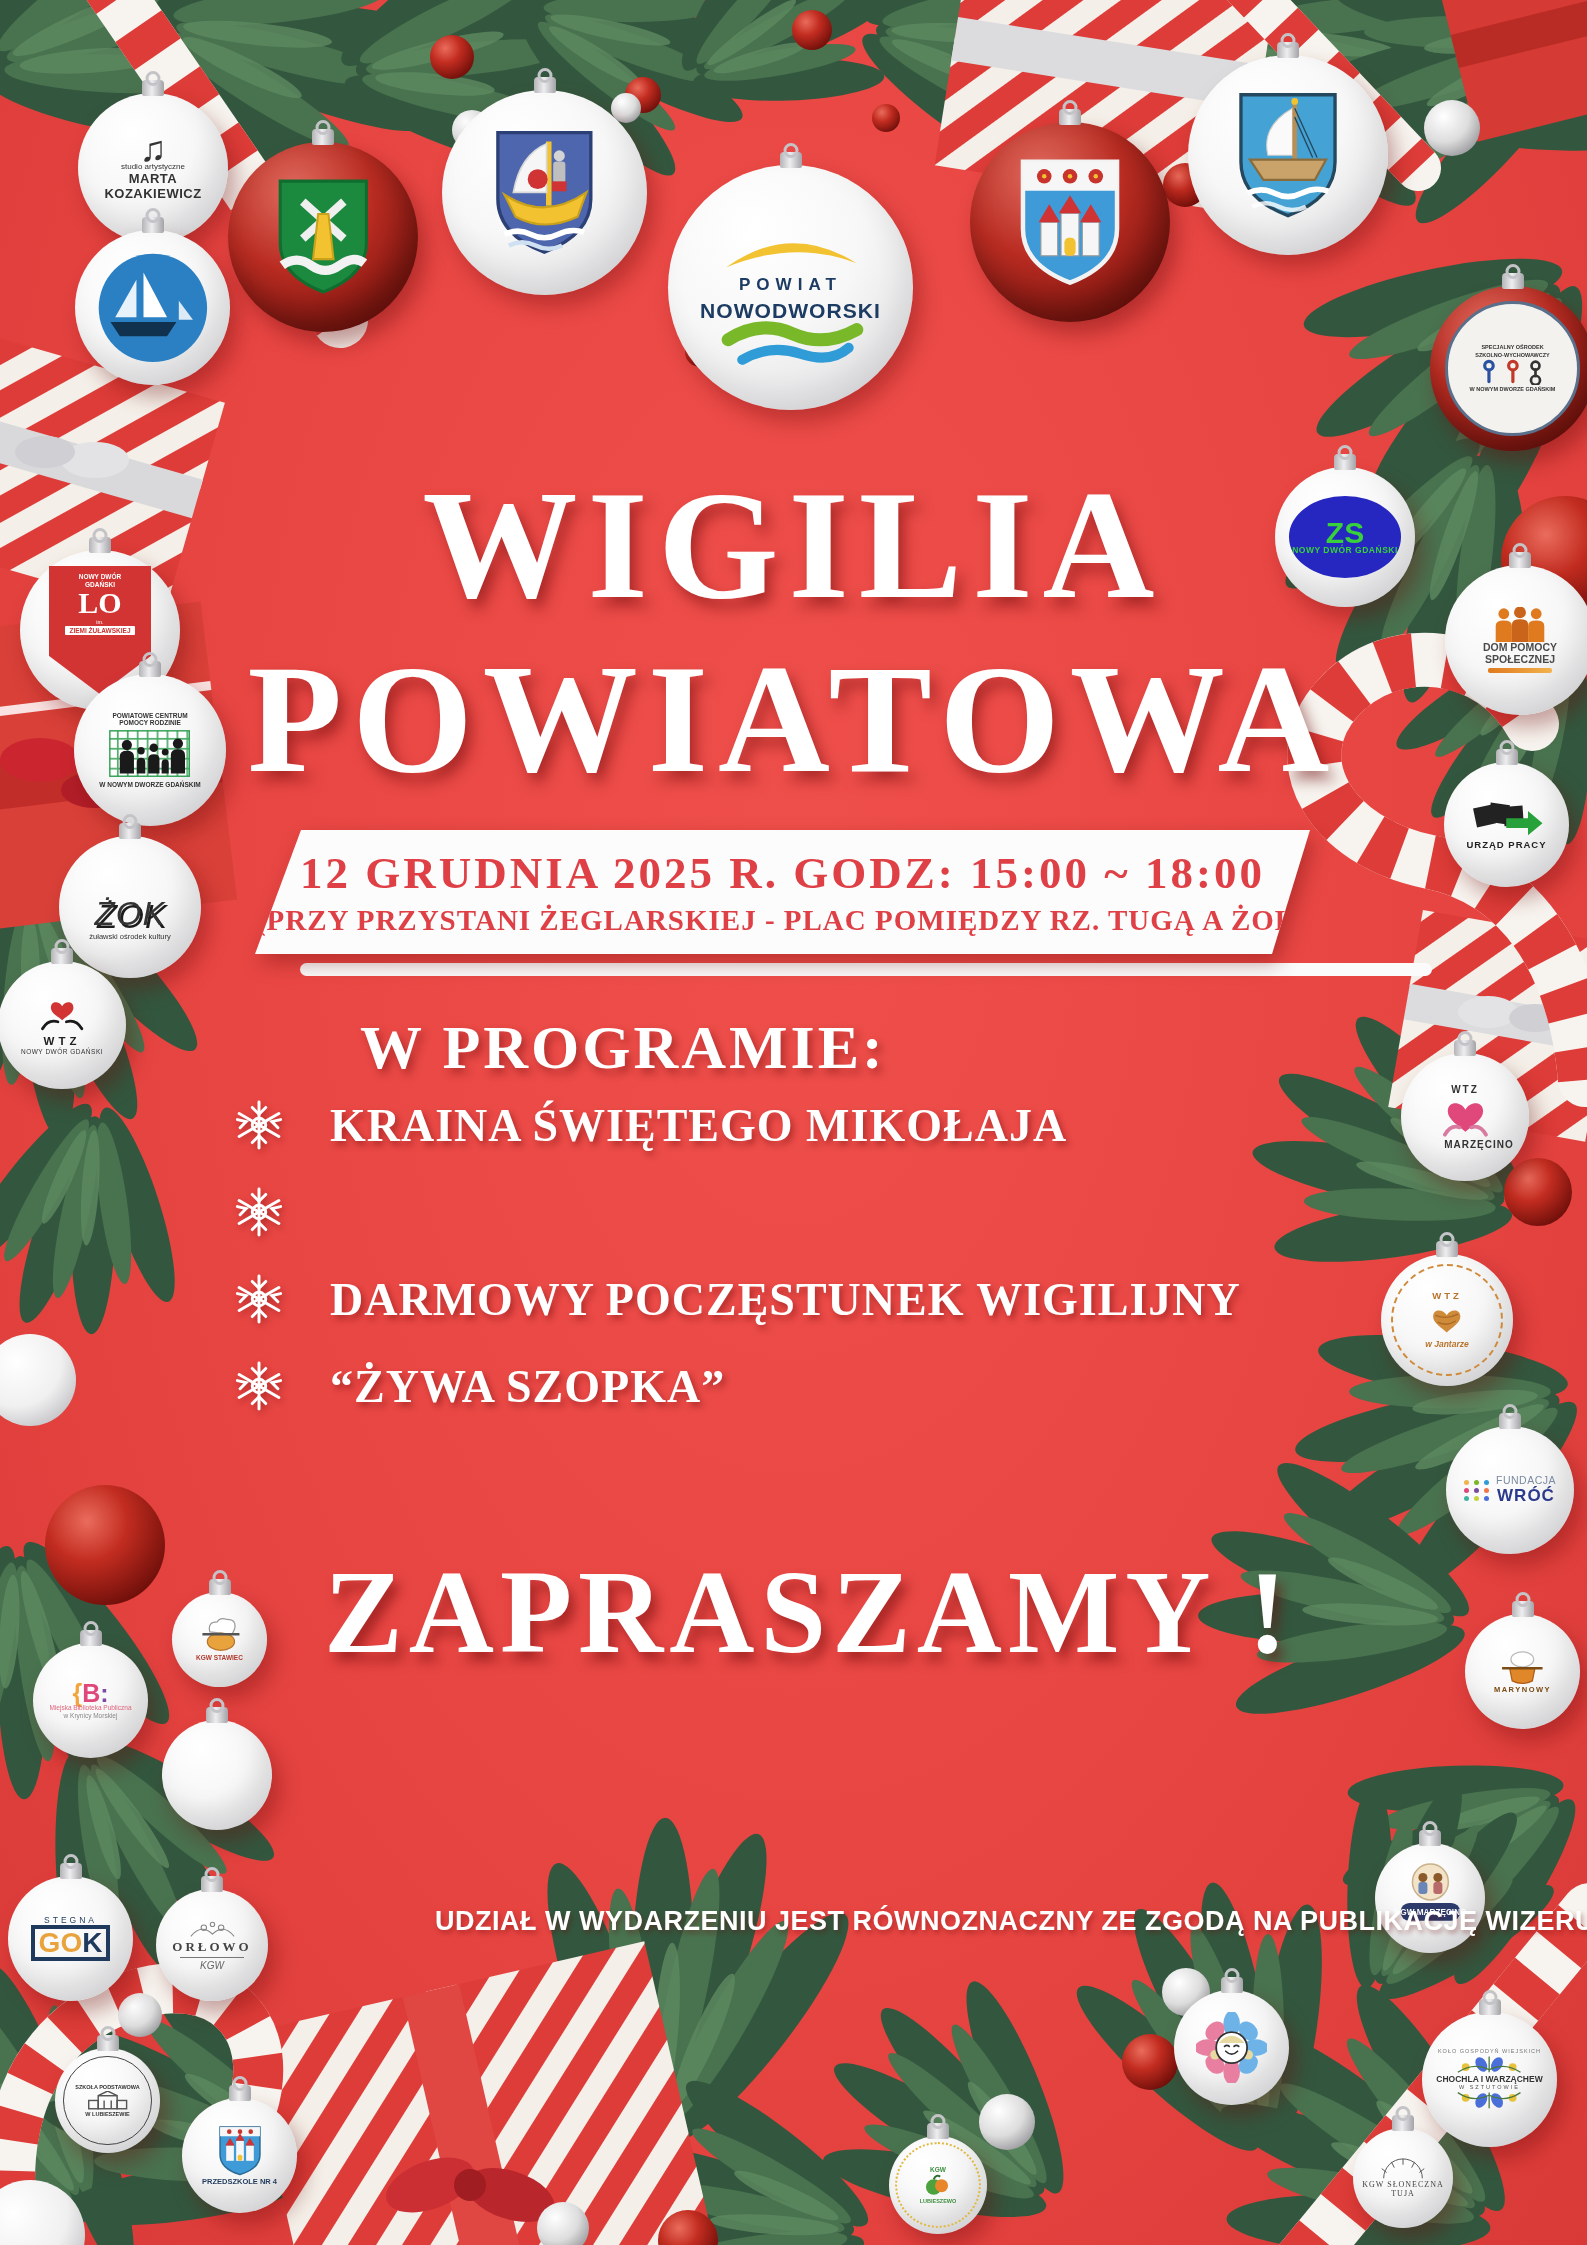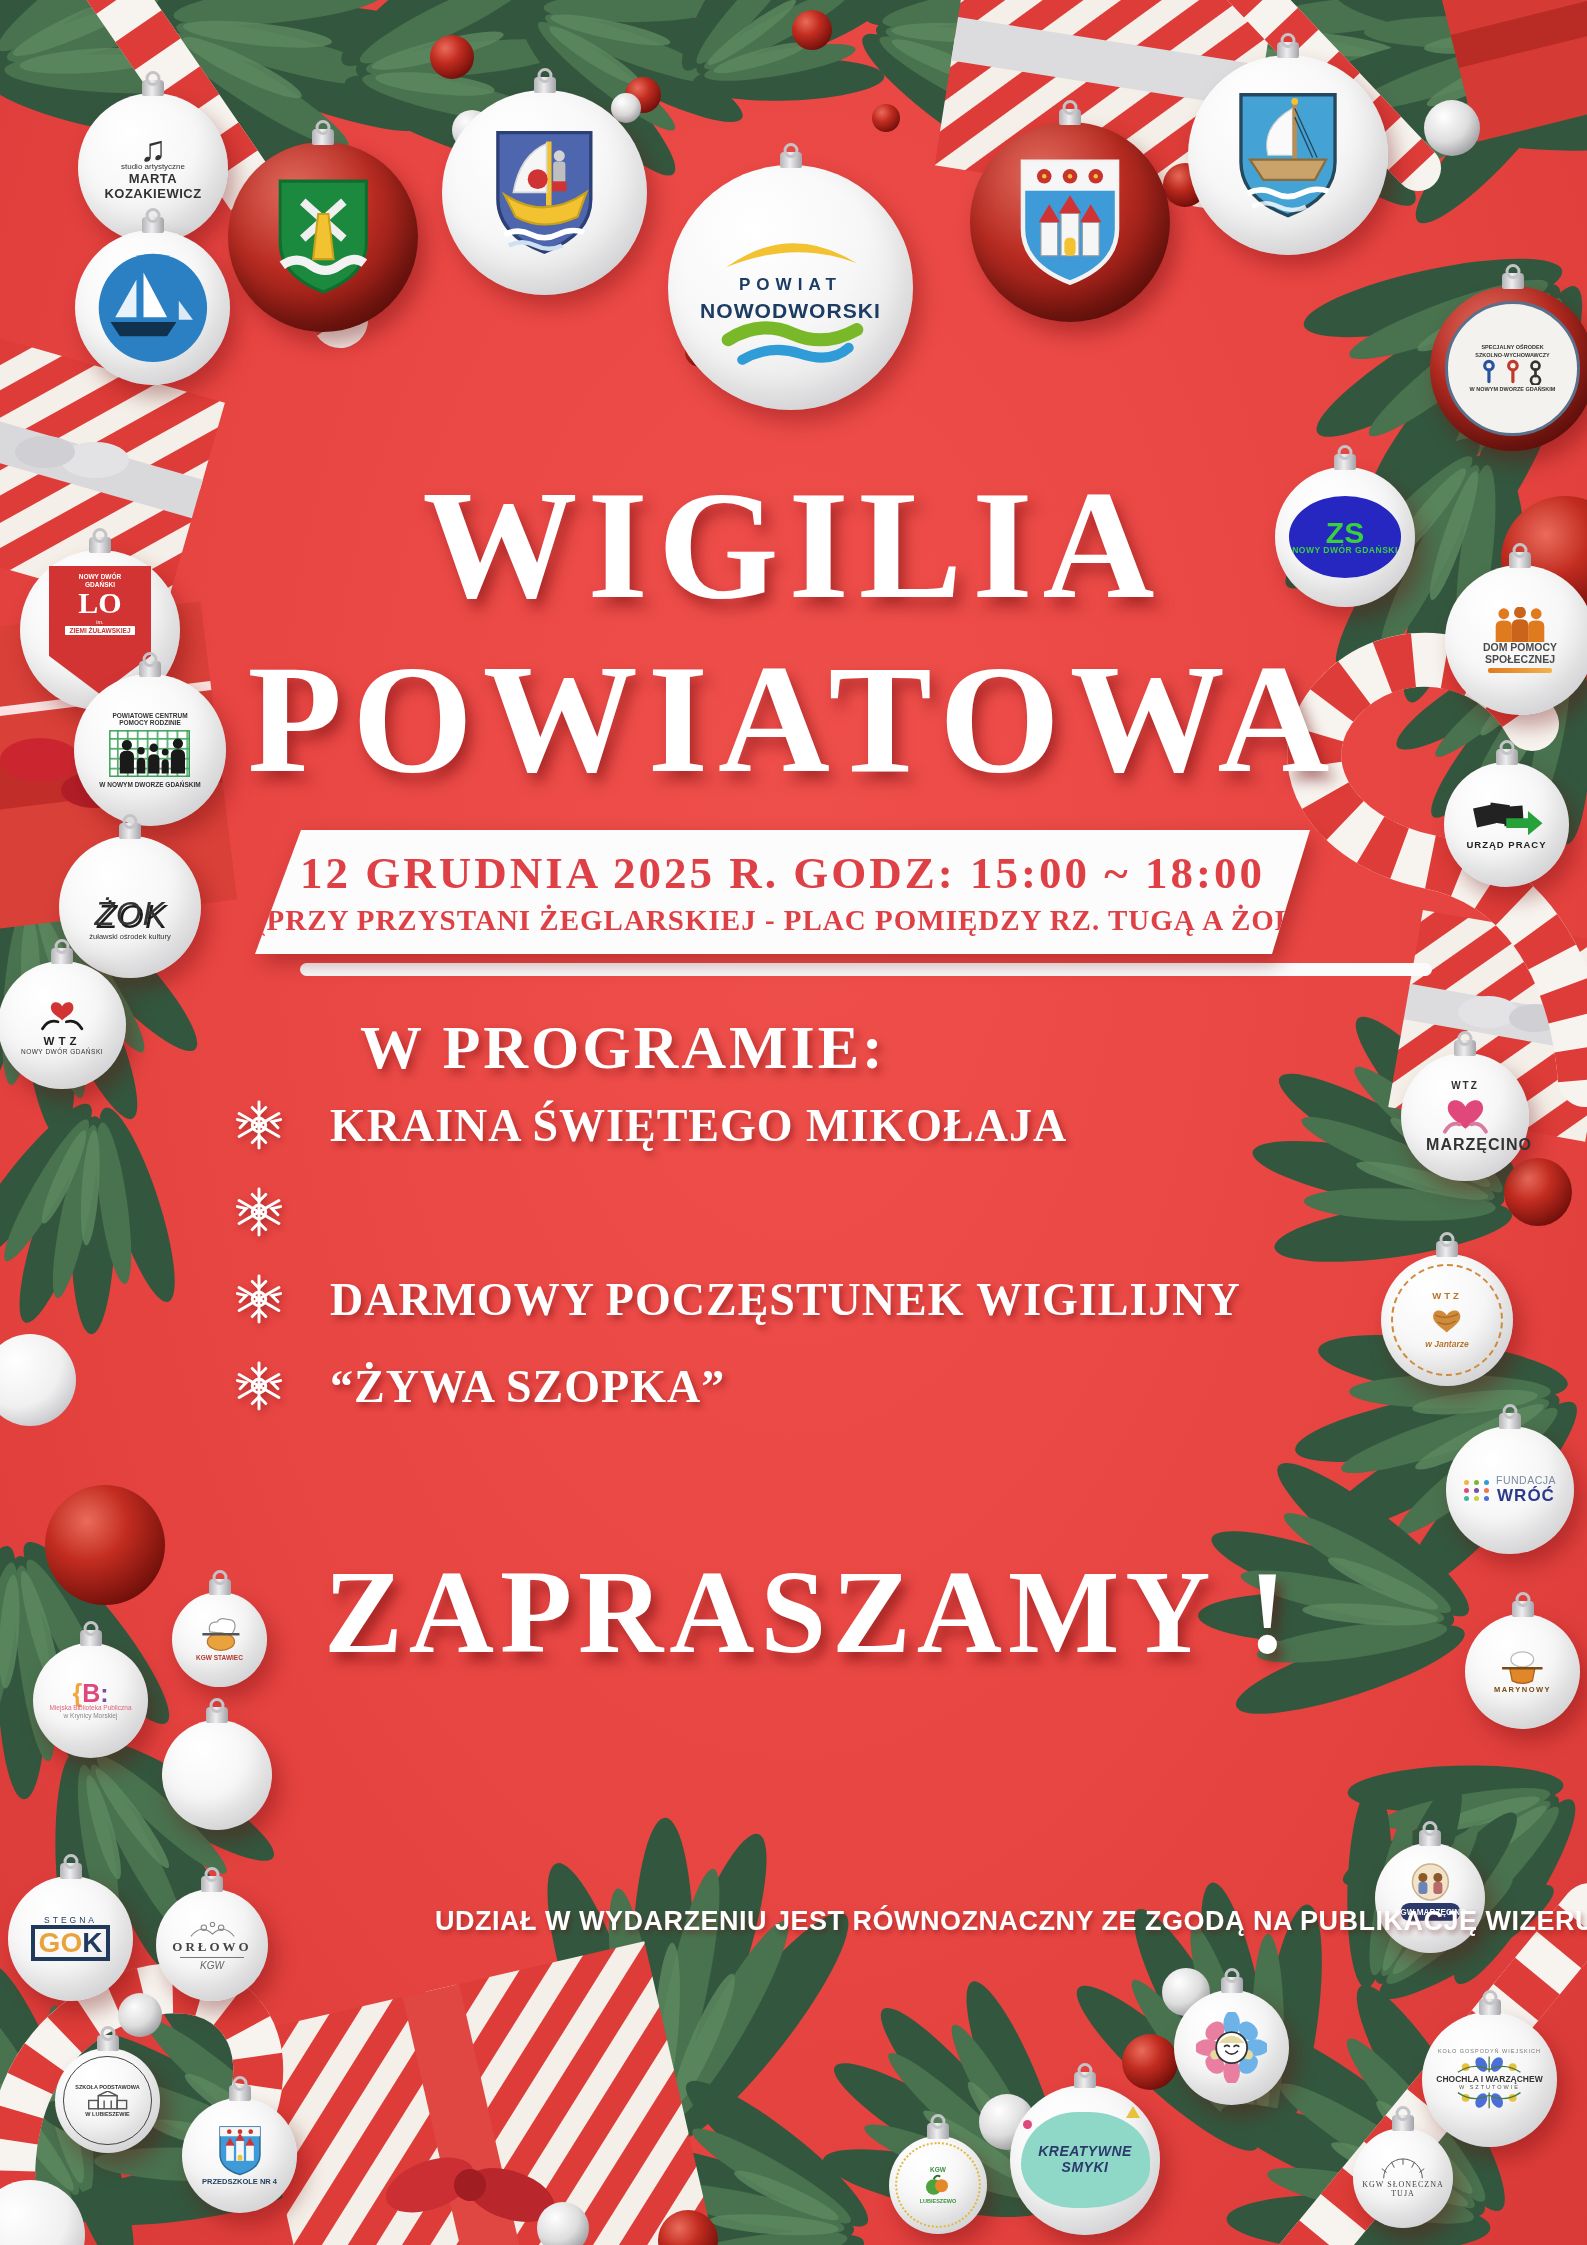--- a/index.html
+++ b/index.html
@@ -78,21 +78,21 @@
   .klub-ring{width:84%;height:84%;border:2px dotted #e0b93d;border-radius:50%;display:flex;flex-direction:column;
     align-items:center;justify-content:center;gap:1px;}
   .smyki-blob{width:86%;height:64%;background:#8fd8c8;border-radius:48% 52% 55% 45%/60% 55% 45% 50%;
     display:flex;flex-direction:column;align-items:center;justify-content:center;position:relative;}
   .smyki-blob div{color:#2b3a6b;font-style:italic;font-weight:800;font-size:14px;letter-spacing:.5px;}
   .smyki-tri{position:absolute;top:-6px;right:10px;width:0;height:0;border-left:7px solid transparent;
     border-right:7px solid transparent;border-bottom:12px solid #e8c23d;}
   .smyki-dot{position:absolute;left:2px;top:8px;width:9px;height:9px;border-radius:50%;background:#e0487c;}
   .osw-circle{width:78%;height:78%;background:#f4f2ee;border:3px solid #5a6f8a;border-radius:50%;
     display:flex;flex-direction:column;align-items:center;justify-content:center;gap:1px;}
-  .marz{font-weight:800;font-size:16px;color:#d94f86;letter-spacing:1px;padding-left:28px;}
+  .marz{font-weight:800;font-size:10px;color:#d94f86;letter-spacing:1px;padding-left:28px;}
   .wtz-top{font-weight:700;font-size:10px;color:#777;letter-spacing:2px;}
 </style>
 </head>
 <body>
 
 <div class="poster">
 
   <svg class="decor" width="1587" height="2245" viewBox="0 0 1587 2245">
     <defs>
       <pattern id="wrap" width="46" height="46" patternUnits="userSpaceOnUse" patternTransform="rotate(45)">
@@ -654,28 +654,20 @@
       <div class="t6 b" style="color:#3f8f3f">KGW</div>
       <svg viewBox="0 0 24 18" style="width:38%">
         <circle cx="9" cy="10" r="6" fill="#4ca23c"></circle>
           <circle cx="15" cy="9" r="5" fill="#e8872a"></circle>
         <path d="M9 4 Q11 0 14 2" stroke="#2f6e2f" fill="none" stroke-width="1.5"></path>
       </svg>
       <div class="t5 b" style="color:#3f8f3f">LUBIESZEWO</div>
     </div>
   </div>
 
-  <div class="ball white" style="left:1010px;top:2085px;width:150px;height:150px;">
-    <div class="smyki-blob">
-      <span class="smyki-tri"></span>
-      <span class="smyki-dot"></span>
-      <div>KREATYWNE</div>
-      <div>SMYKI</div>
-    </div>
-  </div>
 
   <div class="ball white" style="left:1174px;top:1990px;width:115px;height:115px;">
     <svg viewBox="0 0 60 60" style="width:62%">
       <g>
           <ellipse cx="30" cy="10" rx="7" ry="11" fill="#6db3e8"></ellipse>
           <ellipse cx="30" cy="50" rx="7" ry="11" fill="#e87fa0"></ellipse>
       <ellipse cx="10" cy="30" rx="11" ry="7" fill="#e87fa0"></ellipse>
           <ellipse cx="50" cy="30" rx="11" ry="7" fill="#6db3e8"></ellipse>
       <ellipse cx="16" cy="16" rx="9" ry="7" fill="#e87fa0" transform="rotate(-45 16 16)"></ellipse>
       <ellipse cx="44" cy="44" rx="9" ry="7" fill="#6db3e8" transform="rotate(-45 44 44)"></ellipse>

